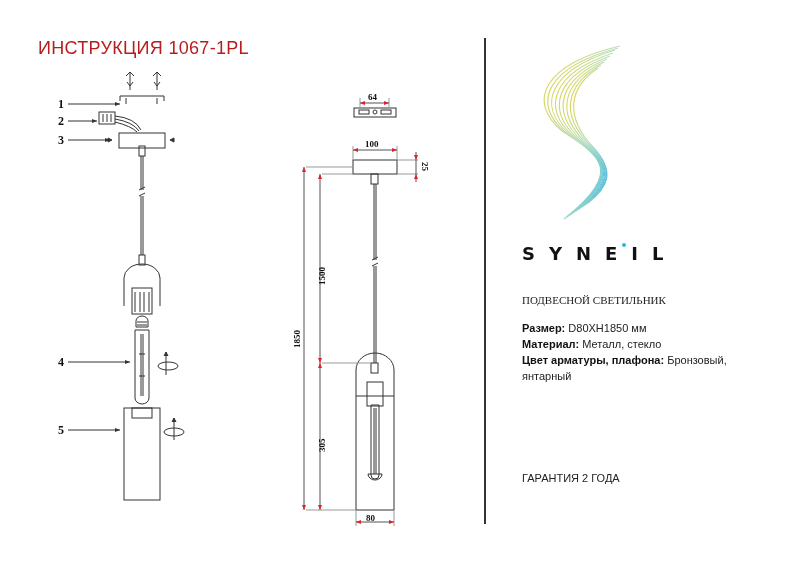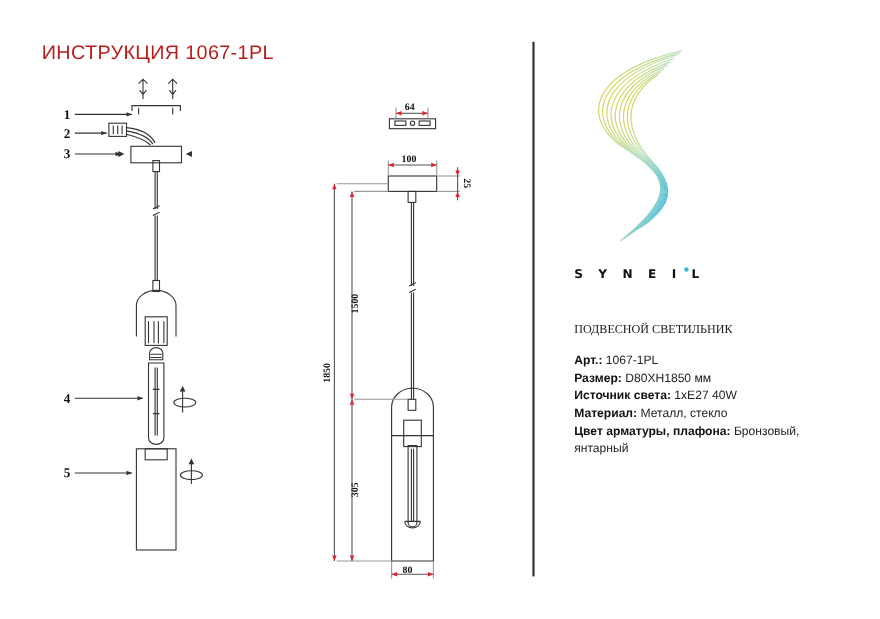--- a/index.html
+++ b/index.html
@@ -2,21 +2,21 @@
 <html><head>
 <meta charset="utf-8">
 <style>
   * { margin: 0; padding: 0; box-sizing: border-box; }
   html, body { width: 800px; height: 563px; background: #ffffff; overflow: hidden; }
   body { position: relative; font-family: "Liberation Sans", sans-serif; color: #222; }
   .abs { position: absolute; }
   .title { left: 38px; top: 38px; font-size: 18px; letter-spacing: 0.3px; color: #b91c1c; white-space: nowrap; }
   .divider { left: 484px; top: 38px; width: 2px; height: 486px; background: #333; }
   svg text.num { font-family: "Liberation Serif", serif; font-weight: bold; }
-  .brand { left: 522px; top: 243px; font-size: 11px; font-weight: bold; letter-spacing: 14px; color: #111; white-space: nowrap; font-family: "DejaVu Sans", sans-serif; }
+  .brand { left: 522px; top: 243px; font-size: 18px; font-weight: bold; letter-spacing: 14px; color: #111; white-space: nowrap; font-family: "DejaVu Sans", sans-serif; }
   .brand-dot { left: 622px; top: 243px; width: 4px; height: 4px; border-radius: 50%; background: #2bb8e0; }
   .product-type { left: 522px; top: 294px; font-size: 11px; color: #222; white-space: nowrap; font-family: Liberation Serif, serif; }
   .specs { left: 522px; top: 320px; font-size: 11px; line-height: 16px; color: #222; width: 250px; }
   .specs b { font-weight: bold; color: #111; }
   .footer { left: 522px; top: 470px; font-size: 11px; line-height: 16px; color: #222; white-space: nowrap; }
 </style>
 </head>
 <body>
 
 <div class="abs title">ИНСТРУКЦИЯ 1067-1PL</div>
@@ -198,21 +198,20 @@
     <path d="M88 3 C17 22 0 58 36 88 C73 113 92 128 37 172"></path>
     <path d="M90 1 C14 19 -4 56 32 86 C71 111 94 126 34 174"></path>
   </g>
 </svg>
 <div class="abs brand">SYNEIL</div>
 <div class="abs brand-dot"></div>
 
 <div class="abs product-type">ПОДВЕСНОЙ СВЕТИЛЬНИК</div>
 
 <div class="abs specs">
-  <div><b>Арт.:</b> <span>1067-1PL</span></div>
   <div><b>Размер:</b> <span>D80XH1850 мм</span></div>
-  <div><b>Источник света:</b> <span>1xE27 40W</span></div>
   <div><b>Материал:</b> <span>Металл, стекло</span></div>
   <div><b>Цвет арматуры, плафона:</b> <span>Бронзовый, янтарный</span></div>
 </div>
 
 <div class="abs footer">
+  <div>ГАРАНТИЯ 2 ГОДА</div>
 </div>
 
 </body></html>

